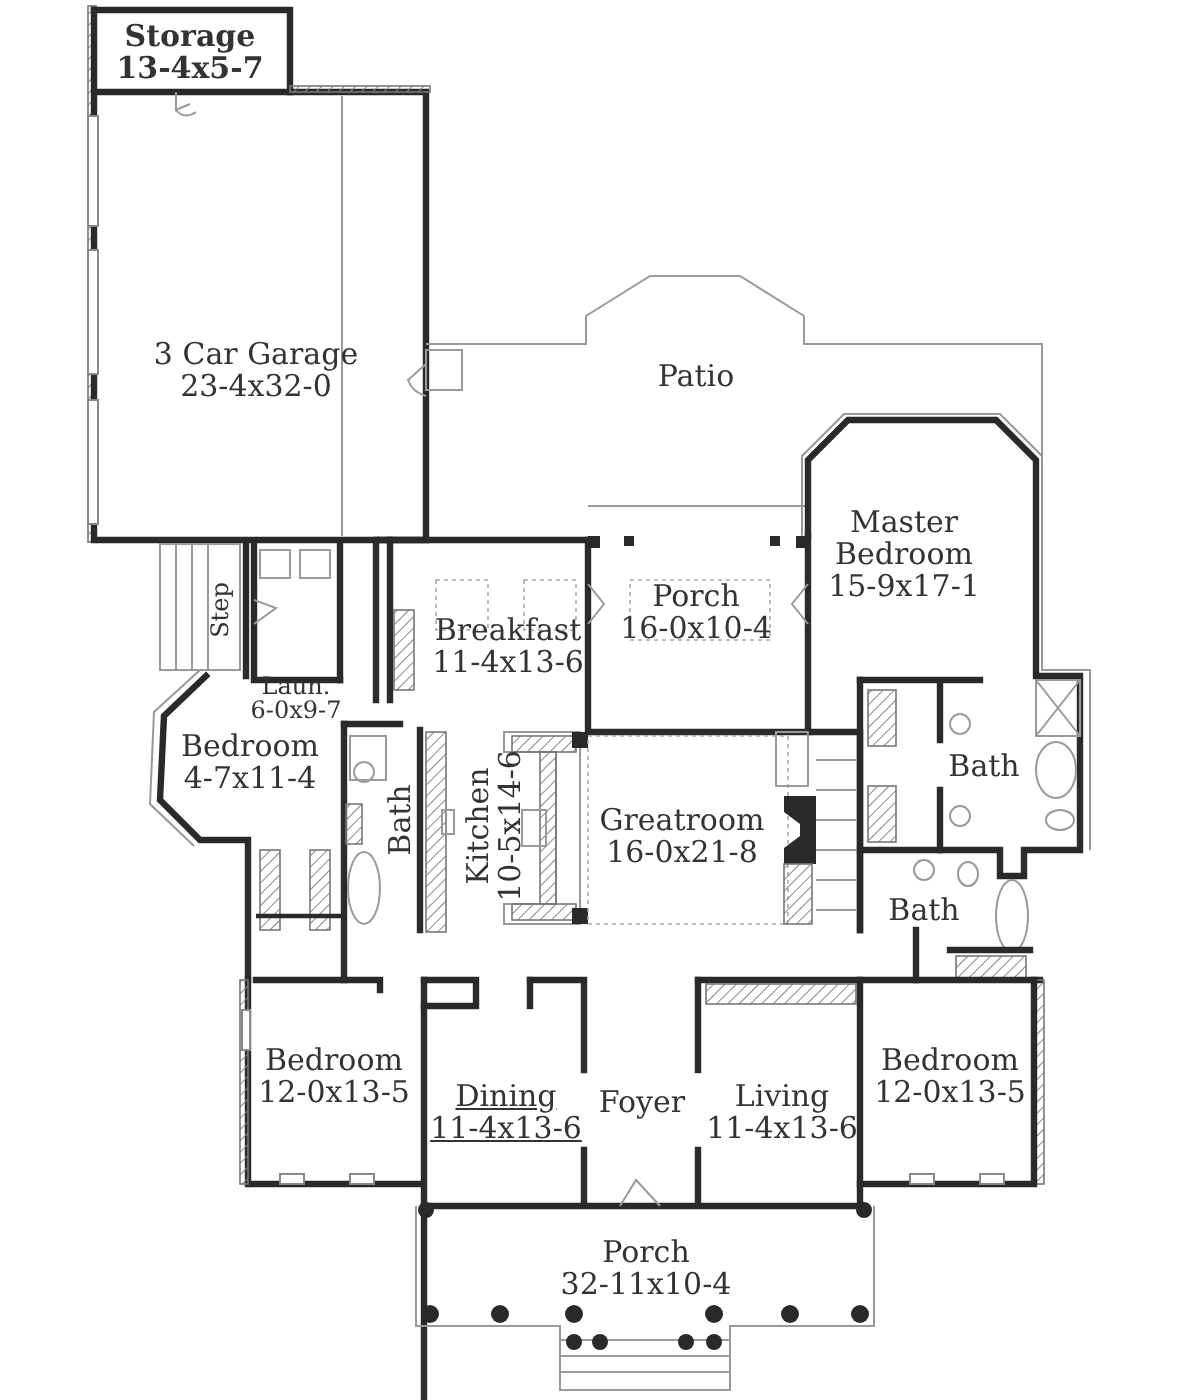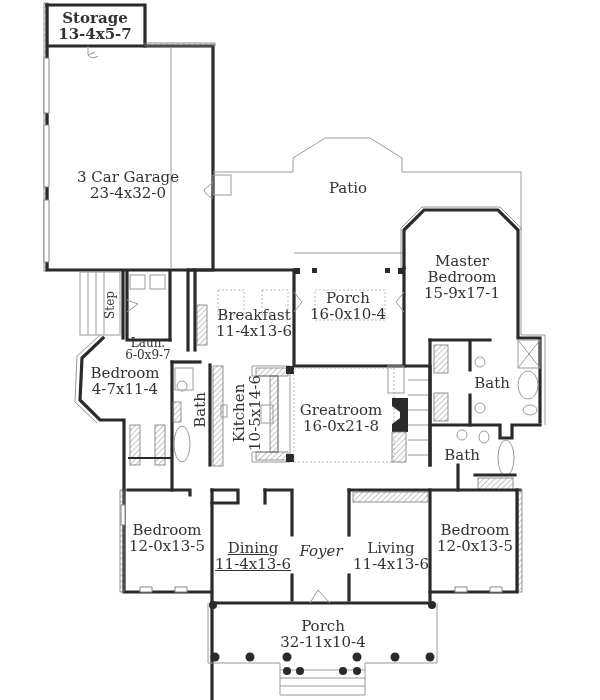--- a/index.html
+++ b/index.html
@@ -197,21 +197,21 @@
   <div>Storage</div>
   <div>13-4x5-7</div>
 </div>
 <div class="label" style="left:128px;top:137px;margin-top:32px;">
   <div>3 Car Garage</div>
   <div>23-4x32-0</div>
 </div>
 <div class="label" style="left:348px;top:180px;">
   <div>Patio</div>
 </div>
-<div class="label" style="left:462px;top:253px;">
+<div class="label" style="left:452px;top:253px;">
   <div>Master</div>
   <div>Bedroom</div>
   <div>15-9x17-1</div>
 </div>
 <div class="label small vert" style="left:110px;top:305px;">
   <div>Step</div>
 </div>
 <div class="label small" style="left:148px;top:311px;margin-top:26px;">
   <div>Laun.</div>
   <div>6-0x9-7</div>
@@ -246,21 +246,21 @@
   <div>Bath</div>
 </div>
 <div class="label" style="left:167px;top:522px;">
   <div>Bedroom</div>
   <div>12-0x13-5</div>
 </div>
 <div class="label" style="left:253px;top:540px;text-decoration:underline;">
   <div>Dining</div>
   <div>11-4x13-6</div>
 </div>
-<div class="label" style="left:321px;top:543px;font-style:italic;">
+<div class="label" style="left:321px;top:543px;">
   <div>Foyer</div>
 </div>
 <div class="label" style="left:391px;top:540px;">
   <div>Living</div>
   <div>11-4x13-6</div>
 </div>
 <div class="label" style="left:475px;top:522px;">
   <div>Bedroom</div>
   <div>12-0x13-5</div>
 </div>

